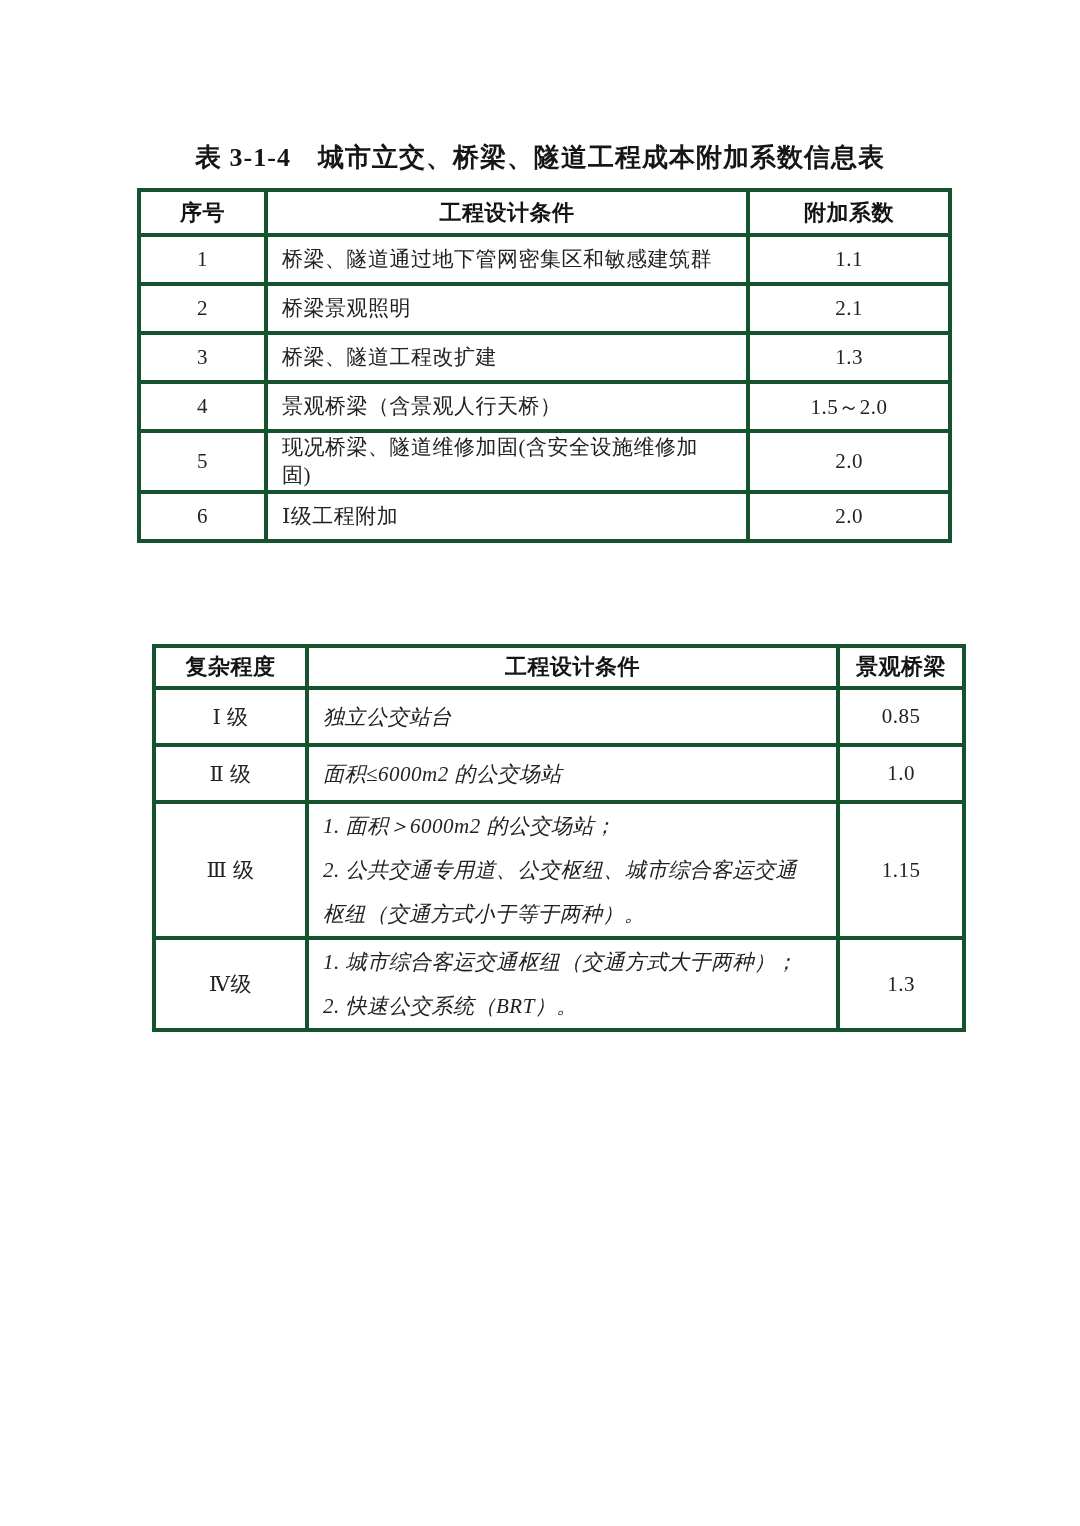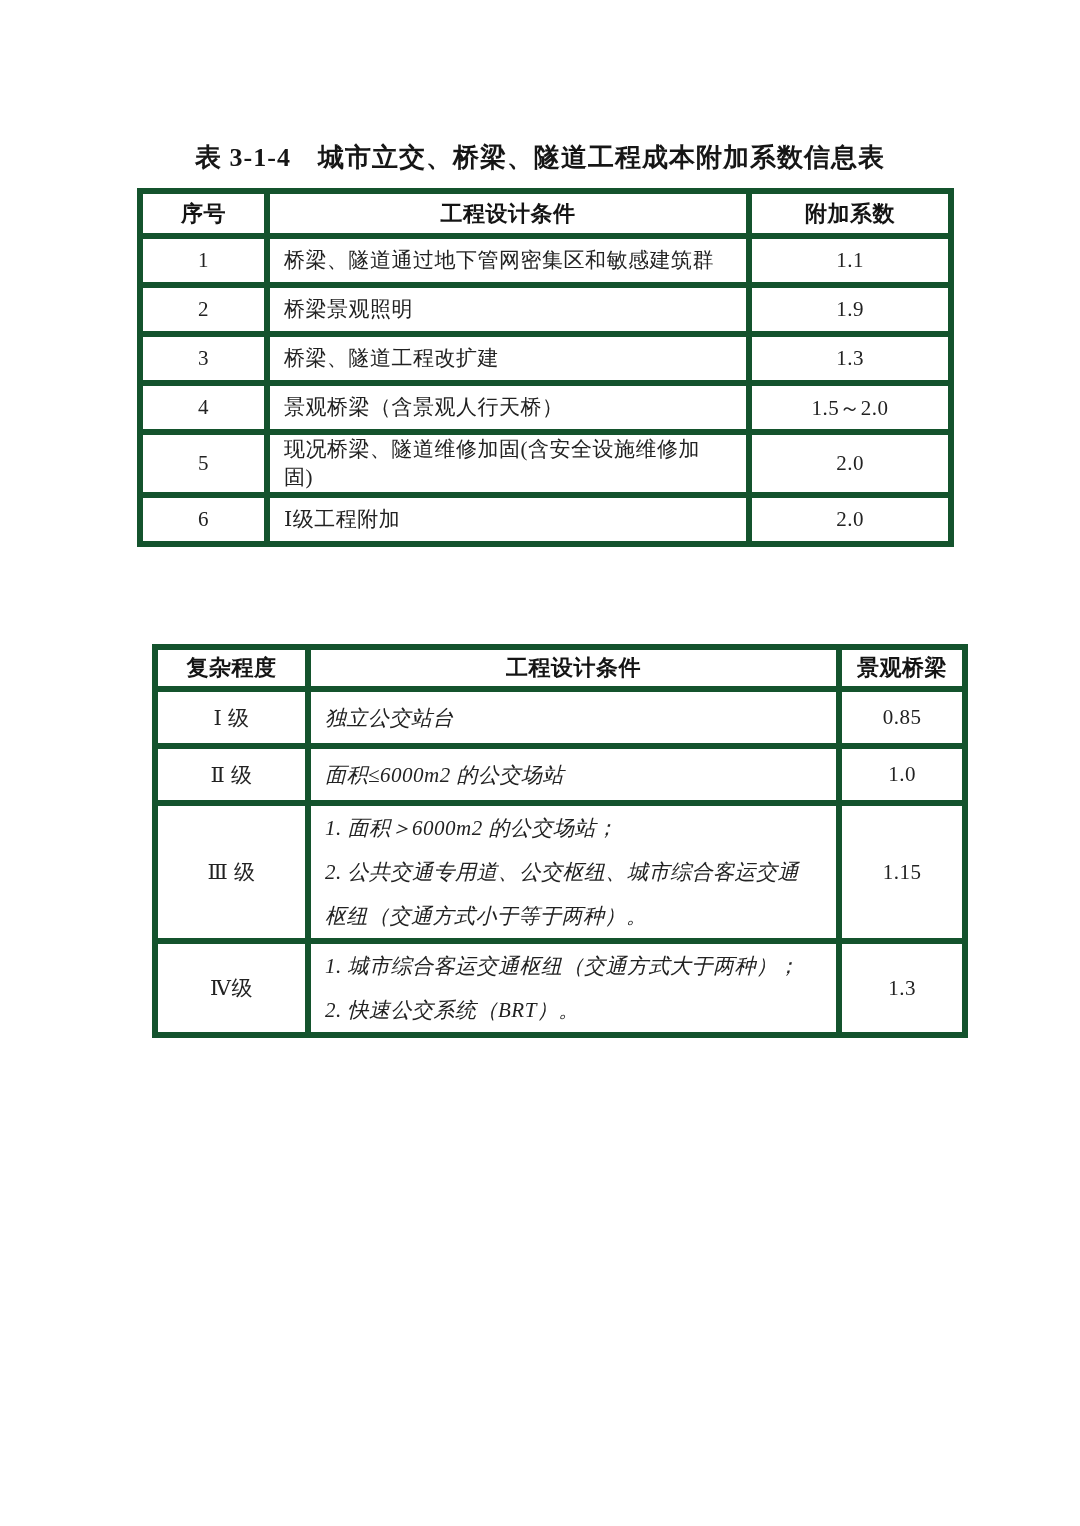--- a/index.html
+++ b/index.html
@@ -28,21 +28,21 @@
   #title2 { top: 595px; }
   table {
     position: absolute;
     border-collapse: collapse;
     table-layout: fixed;
     background: #ffffff;
   }
   #table1 { top: 188px; left: 137px; width: 811px; }
   #table2 { top: 644px; left: 152px; width: 810px; }
   th, td {
-    border: 6px solid #14532d;
+    border: 4px solid #14532d;
     font-size: 21px;
     letter-spacing: 0.5px;
     color: #222222;
     vertical-align: middle;
   }
   th {
     font-weight: bold;
     font-size: 22px;
     text-align: center;
     color: #141414;
@@ -97,21 +97,21 @@
         <td class="cond-cell">
             <div class="cond-line">桥梁、隧道通过地下管网密集区和敏感建筑群</div>
           </td>
         <td>1.1</td>
       </tr>
         <tr>
         <td>2</td>
         <td class="cond-cell">
             <div class="cond-line">桥梁景观照明</div>
           </td>
-        <td>1.9</td>
+        <td>2.1</td>
       </tr>
         <tr>
         <td>3</td>
         <td class="cond-cell">
             <div class="cond-line">桥梁、隧道工程改扩建</div>
           </td>
         <td>1.3</td>
       </tr>
         <tr>
         <td>4</td>

